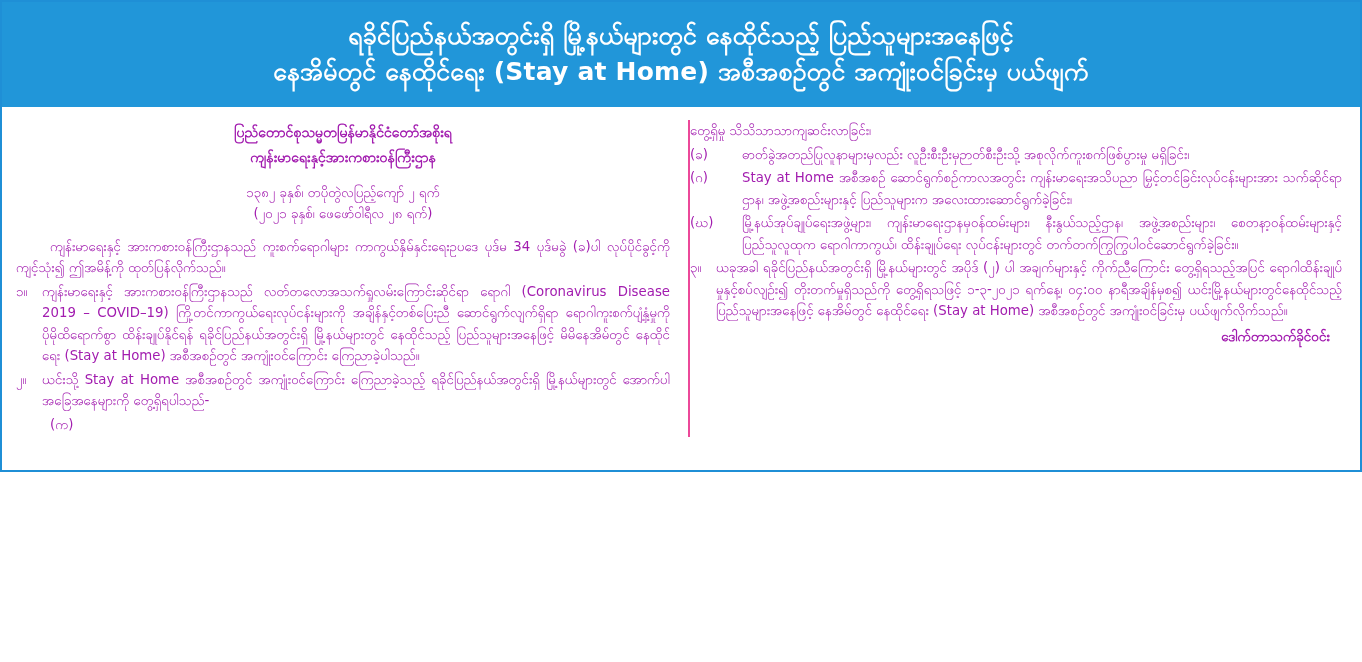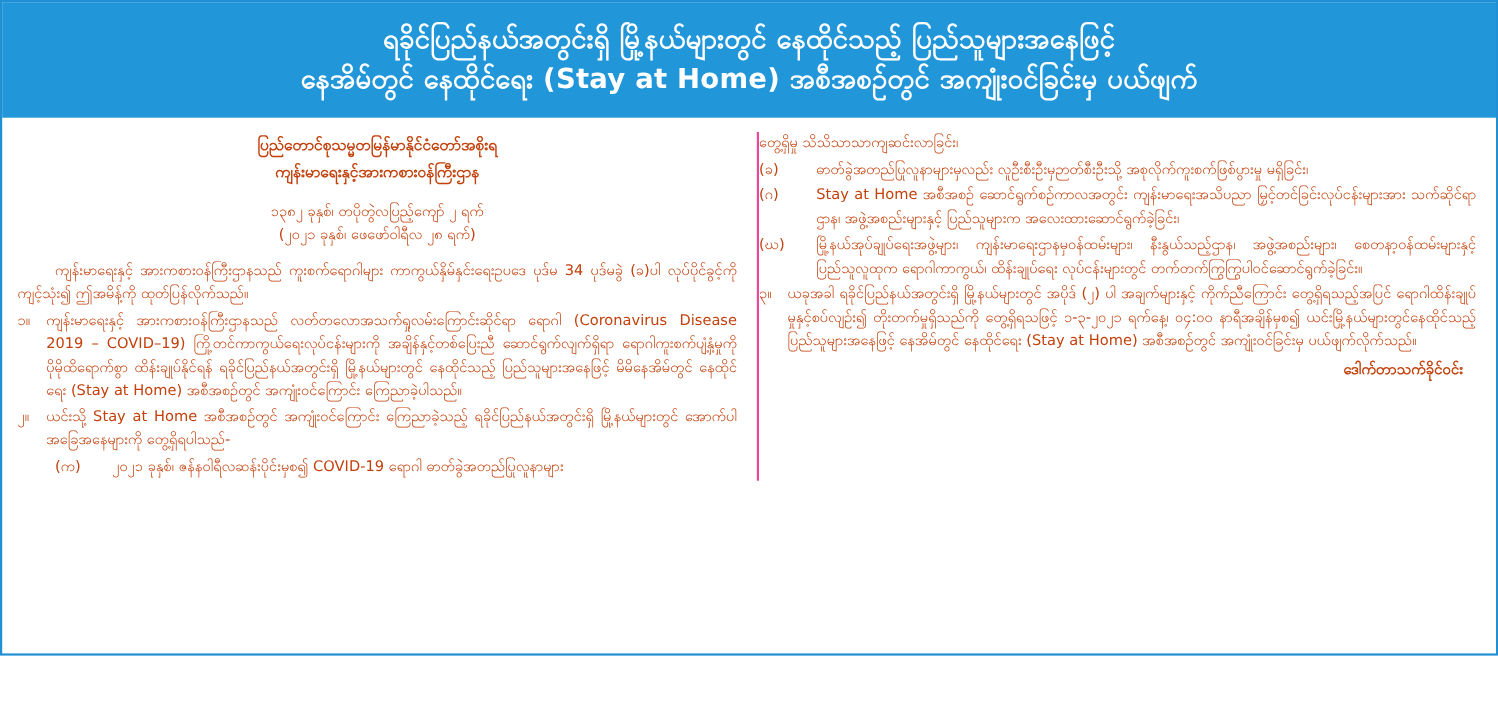--- a/index.html
+++ b/index.html
@@ -7,21 +7,21 @@
   body {
     width: 1362px;
     height: 662px;
     background: #ffffff;
     font-family: "DejaVu Sans", "Liberation Sans", sans-serif;
     overflow: hidden;
   }
   #page {
     position: relative;
     width: 1362px;
-    height: 596px;
+    height: 472px;
     border: 2px solid #1f8fd6;
     background: #fff;
   }
   
   #banner {
     background: #2196d9;
     color: #ffffff;
     padding: 16px 24px 18px 24px;
     text-align: center;
     border-bottom: 3px solid #ffffff;
@@ -36,21 +36,21 @@
   
   #body-area {
     display: flex;
     padding: 10px 14px 6px 14px;
     gap: 18px;
   }
   .col {
     width: 654px;
     font-size: 13.3px;
     line-height: 1.62;
-    color: #c2410c;
+    color: #a21caf;
   }
   .col.right { border-left: 2px solid #ec4899; }
   .center { text-align: center; }
   .hd {
     font-weight: bold;
     font-size: 14.2px;
     line-height: 1.78;
   }
   .gap-m { height: 11px; }
   .para {
@@ -115,21 +115,20 @@
         <span class="txt">ကျန်းမာရေးနှင့် အားကစားဝန်ကြီးဌာနသည် လတ်တလောအသက်ရှုလမ်းကြောင်းဆိုင်ရာ ရောဂါ (Coronavirus Disease 2019 – COVID–19) ကြို့တင်ကာကွယ်ရေးလုပ်ငန်းများကို အချိန်နှင့်တစ်ပြေးညီ ဆောင်ရွက်လျက်ရှိရာ ရောဂါကူးစက်ပျံ့နှံ့မှုကို ပိုမိုထိရောက်စွာ ထိန်းချုပ်နိုင်ရန် ရခိုင်ပြည်နယ်အတွင်းရှိ မြို့နယ်များတွင် နေထိုင်သည့် ပြည်သူများအနေဖြင့် မိမိနေအိမ်တွင် နေထိုင်ရေး (Stay at Home) အစီအစဉ်တွင် အကျုံးဝင်ကြောင်း ကြေညာခဲ့ပါသည်။</span>
       </div>
 
       <div class="row">
         <span class="mark">၂။</span>
         <span class="txt">ယင်းသို့ Stay at Home အစီအစဉ်တွင် အကျုံးဝင်ကြောင်း ကြေညာခဲ့သည့် ရခိုင်ပြည်နယ်အတွင်းရှိ မြို့နယ်များတွင် အောက်ပါအခြေအနေများကို တွေ့ရှိရပါသည်-</span>
       </div>
 
       <div class="row">
         <span class="mark pad">(က)</span>
-        <span class="txt">၂၀၂၁ ခုနှစ်၊ ဇန်နဝါရီလဆန်းပိုင်းမှစ၍ COVID-19 ရောဂါ ဓာတ်ခွဲအတည်ပြုလူနာများ</span>
       </div>
 
     </div>
 
     <div class="col right">
 
       <p class="para">တွေ့ရှိမှု သိသိသာသာကျဆင်းလာခြင်း၊</p>
 
       <div class="row">
         <span class="mark wide">(ခ)</span>

